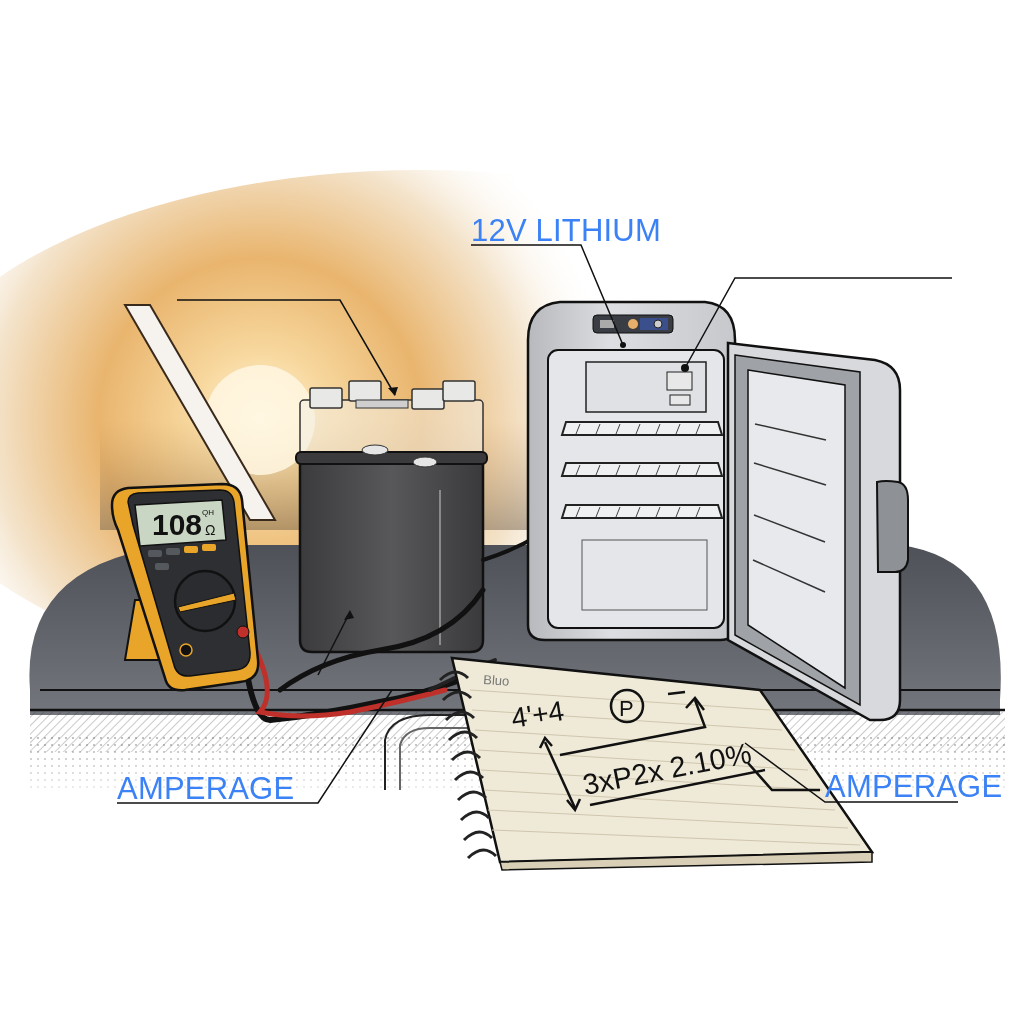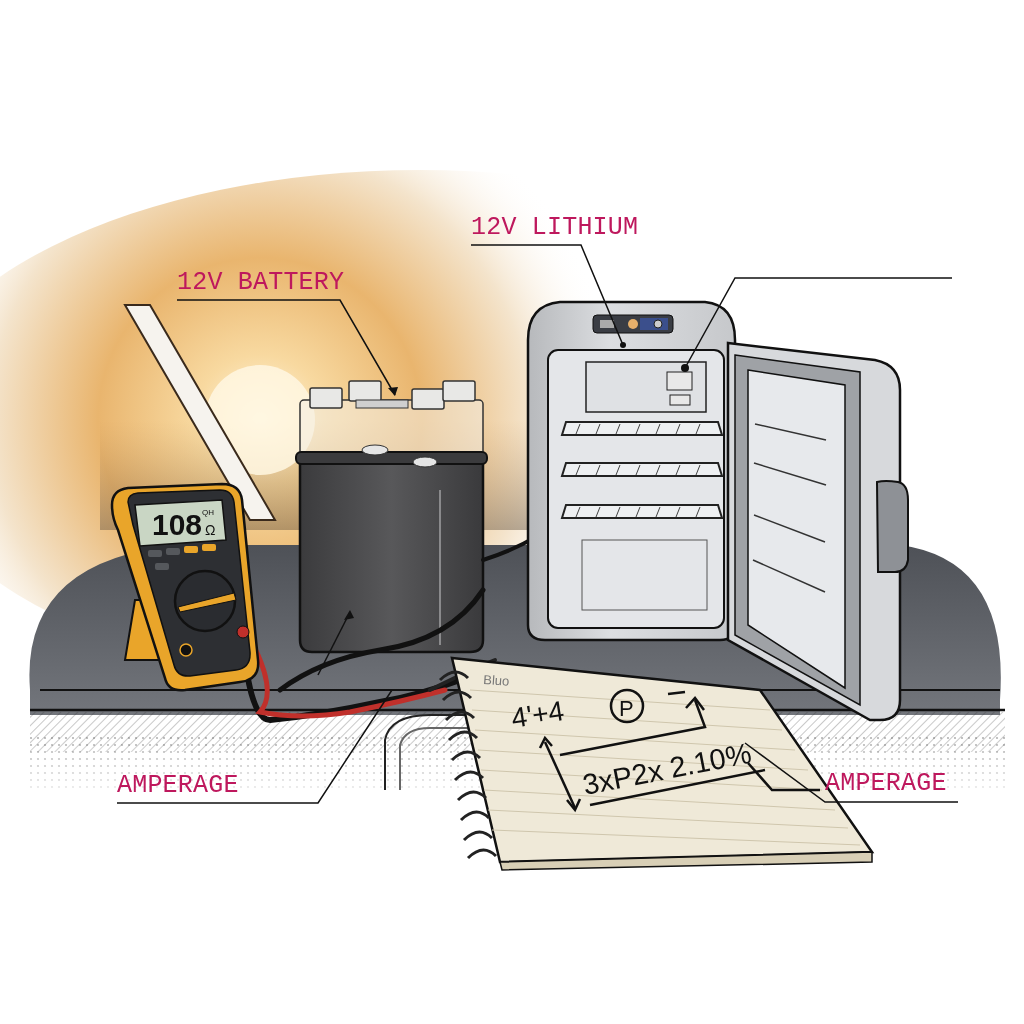--- a/index.html
+++ b/index.html
@@ -1,18 +1,18 @@
 <!DOCTYPE html>
 <html><head>
 <meta charset="utf-8">
 <style>
   html,body{margin:0;padding:0;background:#ffffff;}
   #stage{position:relative;width:1024px;height:1024px;overflow:hidden;background:#ffffff;font-family:"Liberation Sans",sans-serif;}
   svg{position:absolute;left:0;top:0;}
-  .label{position:absolute;font-family:Liberation Mono, monospace;font-size:25px;color:#be185d;letter-spacing:0.2px;white-space:nowrap;}
+  .label{position:absolute;font-family:Liberation Sans, sans-serif;font-size:31px;color:#3b82f6;letter-spacing:0.2px;white-space:nowrap;}
 </style>
 </head>
 <body>
 
 <div id="stage">
   <svg width="1024" height="1024" viewBox="0 0 1024 1024">
     <defs>
       <radialGradient id="sun" cx="260" cy="420" r="360" gradientUnits="userSpaceOnUse">
         <stop offset="0" stop-color="#fff6e0"></stop>
         <stop offset="0.18" stop-color="#f8d9a0"></stop>
@@ -218,17 +218,16 @@
       <line x1="318" y1="675" x2="350" y2="612"></line>
     </g>
     <g fill="#111">
       <path d="M395 396 L388 388 L398 387 Z"></path>
       <circle cx="623" cy="345" r="3"></circle>
       <circle cx="685" cy="368" r="4"></circle>
       <path d="M350 610 L344 620 L354 618 Z"></path>
     </g>
   </svg>
 
-  <div class="label" style="left:177px;top:268px;">12V BATTERY</div>
   <div class="label" style="left:471px;top:213px;">12V LITHIUM</div>
   <div class="label" style="left:117px;top:771px;">AMPERAGE</div>
   <div class="label" style="left:825px;top:769px;">AMPERAGE</div>
 </div>
 
 </body></html>

